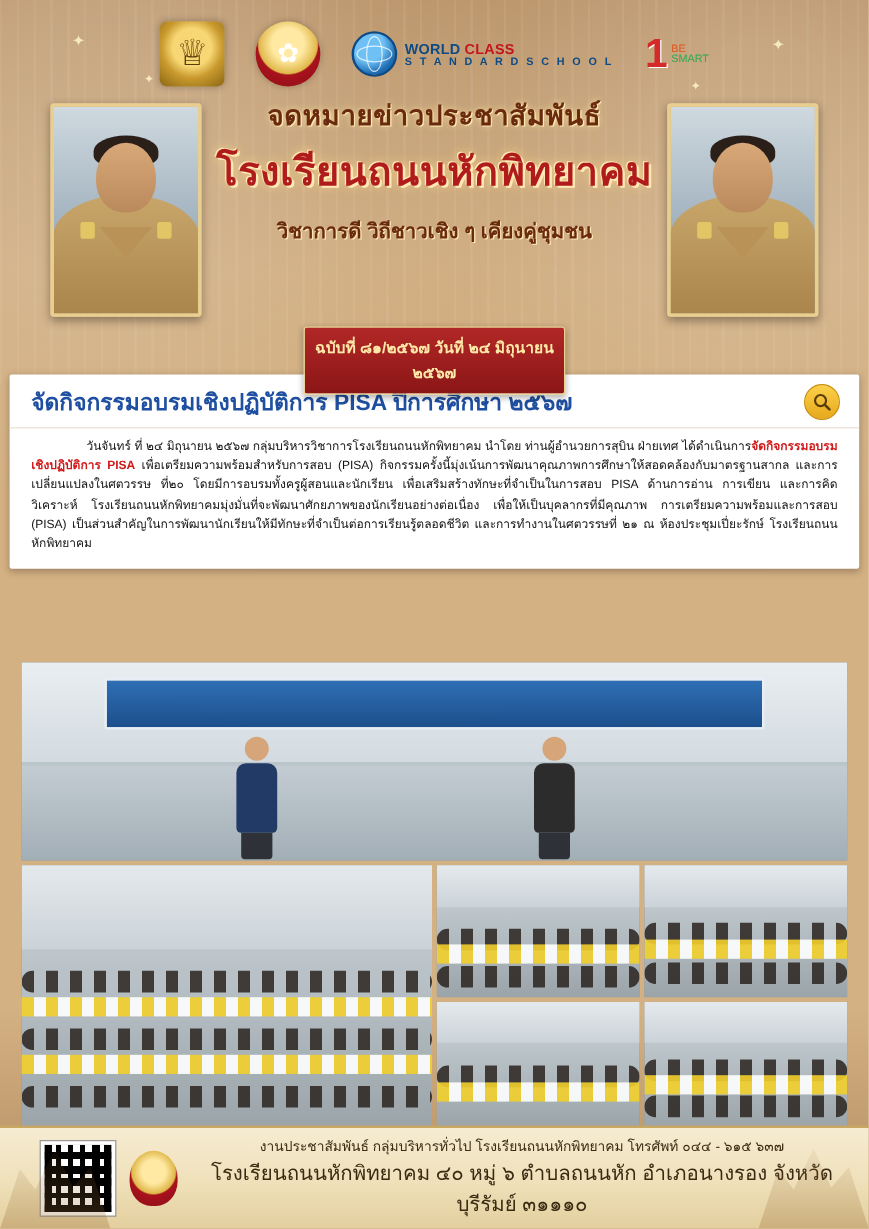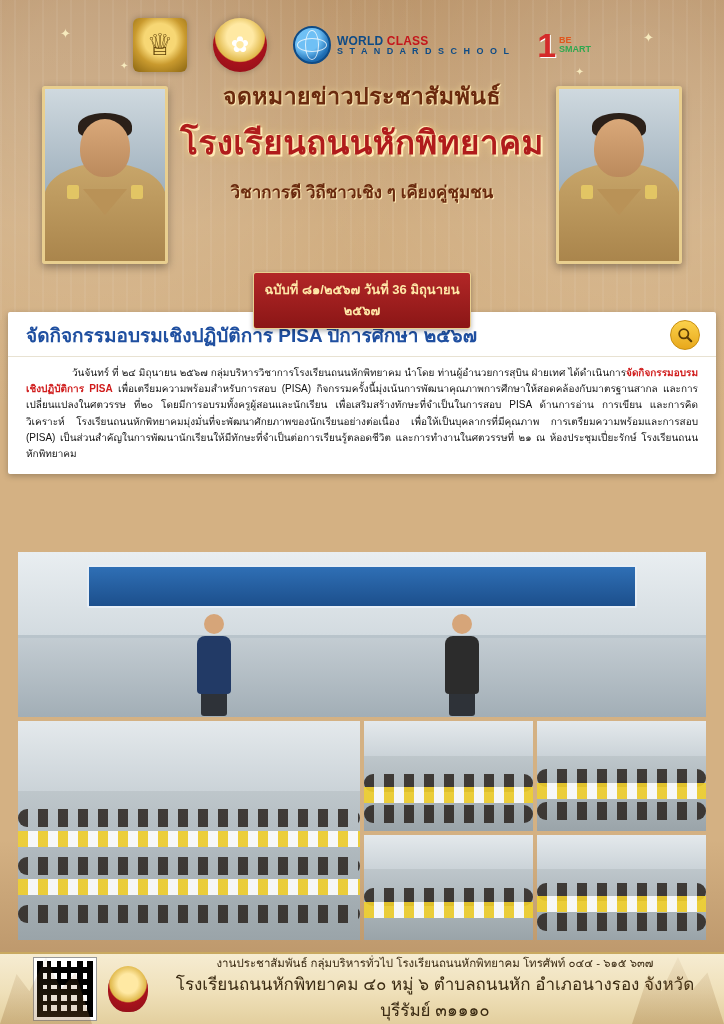--- a/index.html
+++ b/index.html
@@ -68,21 +68,21 @@
   .wcs-text { line-height: 1.0; color:#0e4b86; font-weight:bold; }
   .wcs-text .l1 { font-size: 12px; letter-spacing:.2px; }
   .wcs-text .l1 b { color:#c4161c; }
   .wcs-text .l2 { font-size: 9px; letter-spacing: 2px; }
   .logo-one { width:auto; display:flex; align-items:center; gap:3px;}
   .one-num {
     font-size: 34px; font-weight: bold; color:#d42a2a; line-height:1;
     text-shadow: 1px 1px 0 #fff;
   }
   .one-tag { display:flex; flex-direction:column; line-height:1; }
-  .one-tag span { font-size:9px; font-weight:bold; }
+  .one-tag span { font-size:9px; font-weight:normal; }
   .c1{color:#e0561d}.c2{color:#2fa84f}.c3{color:#1f7ec2}
 
   
   .title-wrap {
     position: absolute; top: 78px; left: 0; right: 0; text-align: center; z-index: 6;
   }
   .t-line1 {
     font-size: 23px; color: #6a2a0e; font-weight: bold;
     text-shadow: 1px 1px 0 #ffe9b5, 0 0 6px rgba(255,230,160,.8);
     letter-spacing: .5px;
@@ -257,21 +257,21 @@
     background: repeating-linear-gradient(90deg,#f2d02c 0 10px, #ffffff 10px 20px);
     opacity:.9;
   }
   .crowd .stage-front {
     position:absolute; left:0; right:0; top:0; height:32%;
     background: linear-gradient(180deg,#e4e9ec 0%, #cbd3d8 100%);
   }
 
   
   .footer {
-    position:absolute; left:0; right:0; bottom:0; height: 72px; z-index:6;
+    position:absolute; left:0; right:0; bottom:0; height: 86px; z-index:6;
     background: linear-gradient(180deg, #f6ecd2 0%, #efe0b9 55%, #e3cf9e 100%);
     border-top: 2px solid #c9a961;
     padding-left: 20px;
   }
   .footer-inner { display:flex; align-items:center; height:100%; padding: 4px 14px; gap: 12px; }
   .qr {
     width: 62px; height: 62px; flex: 0 0 62px;
     background:
       linear-gradient(90deg,#000 0 6px, #fff 6px 10px, #000 10px 14px, #fff 14px 20px, #000 20px 24px, #fff 24px 30px, #000 30px 34px, #fff 34px 40px, #000 40px 46px, #fff 46px 50px, #000 50px 56px, #fff 56px 62px),
       linear-gradient(0deg,#000 0 6px, #fff 6px 12px, #000 12px 16px, #fff 16px 22px, #000 22px 28px, #fff 28px 32px, #000 32px 38px, #fff 38px 44px, #000 44px 50px, #fff 50px 56px, #000 56px 62px);
@@ -355,21 +355,21 @@
     <div class="p-body"></div>
     <div class="p-hair"></div>
     <div class="p-head"></div>
     <div class="p-collar"></div>
     <div class="p-badge b1"></div>
     <div class="p-badge b2"></div>
   </div>
 
 
   <div class="issue-plate">
-    <div class="issue-text">ฉบับที่ ๘๑/๒๕๖๗ วันที่ 36 มิถุนายน ๒๕๖๗</div>
+    <div class="issue-text">ฉบับที่ ๘๑/๒๕๖๗ วันที่ ๒๔ มิถุนายน ๒๕๖๗</div>
   </div>
 
   <div class="content-card">
     <div class="headline-bar">
       <div class="headline">จัดกิจกรรมอบรมเชิงปฏิบัติการ PISA  ปีการศึกษา ๒๕๖๗</div>
       <div class="search-btn">
         <svg width="16" height="16" viewBox="0 0 16 16" aria-hidden="true">
           <circle cx="6.8" cy="6.8" r="4.6" fill="none" stroke="#5a3c06" stroke-width="1.8"></circle>
           <line x1="10.2" y1="10.2" x2="14.2" y2="14.2" stroke="#5a3c06" stroke-width="2.2" stroke-linecap="round"></line>
         </svg>

